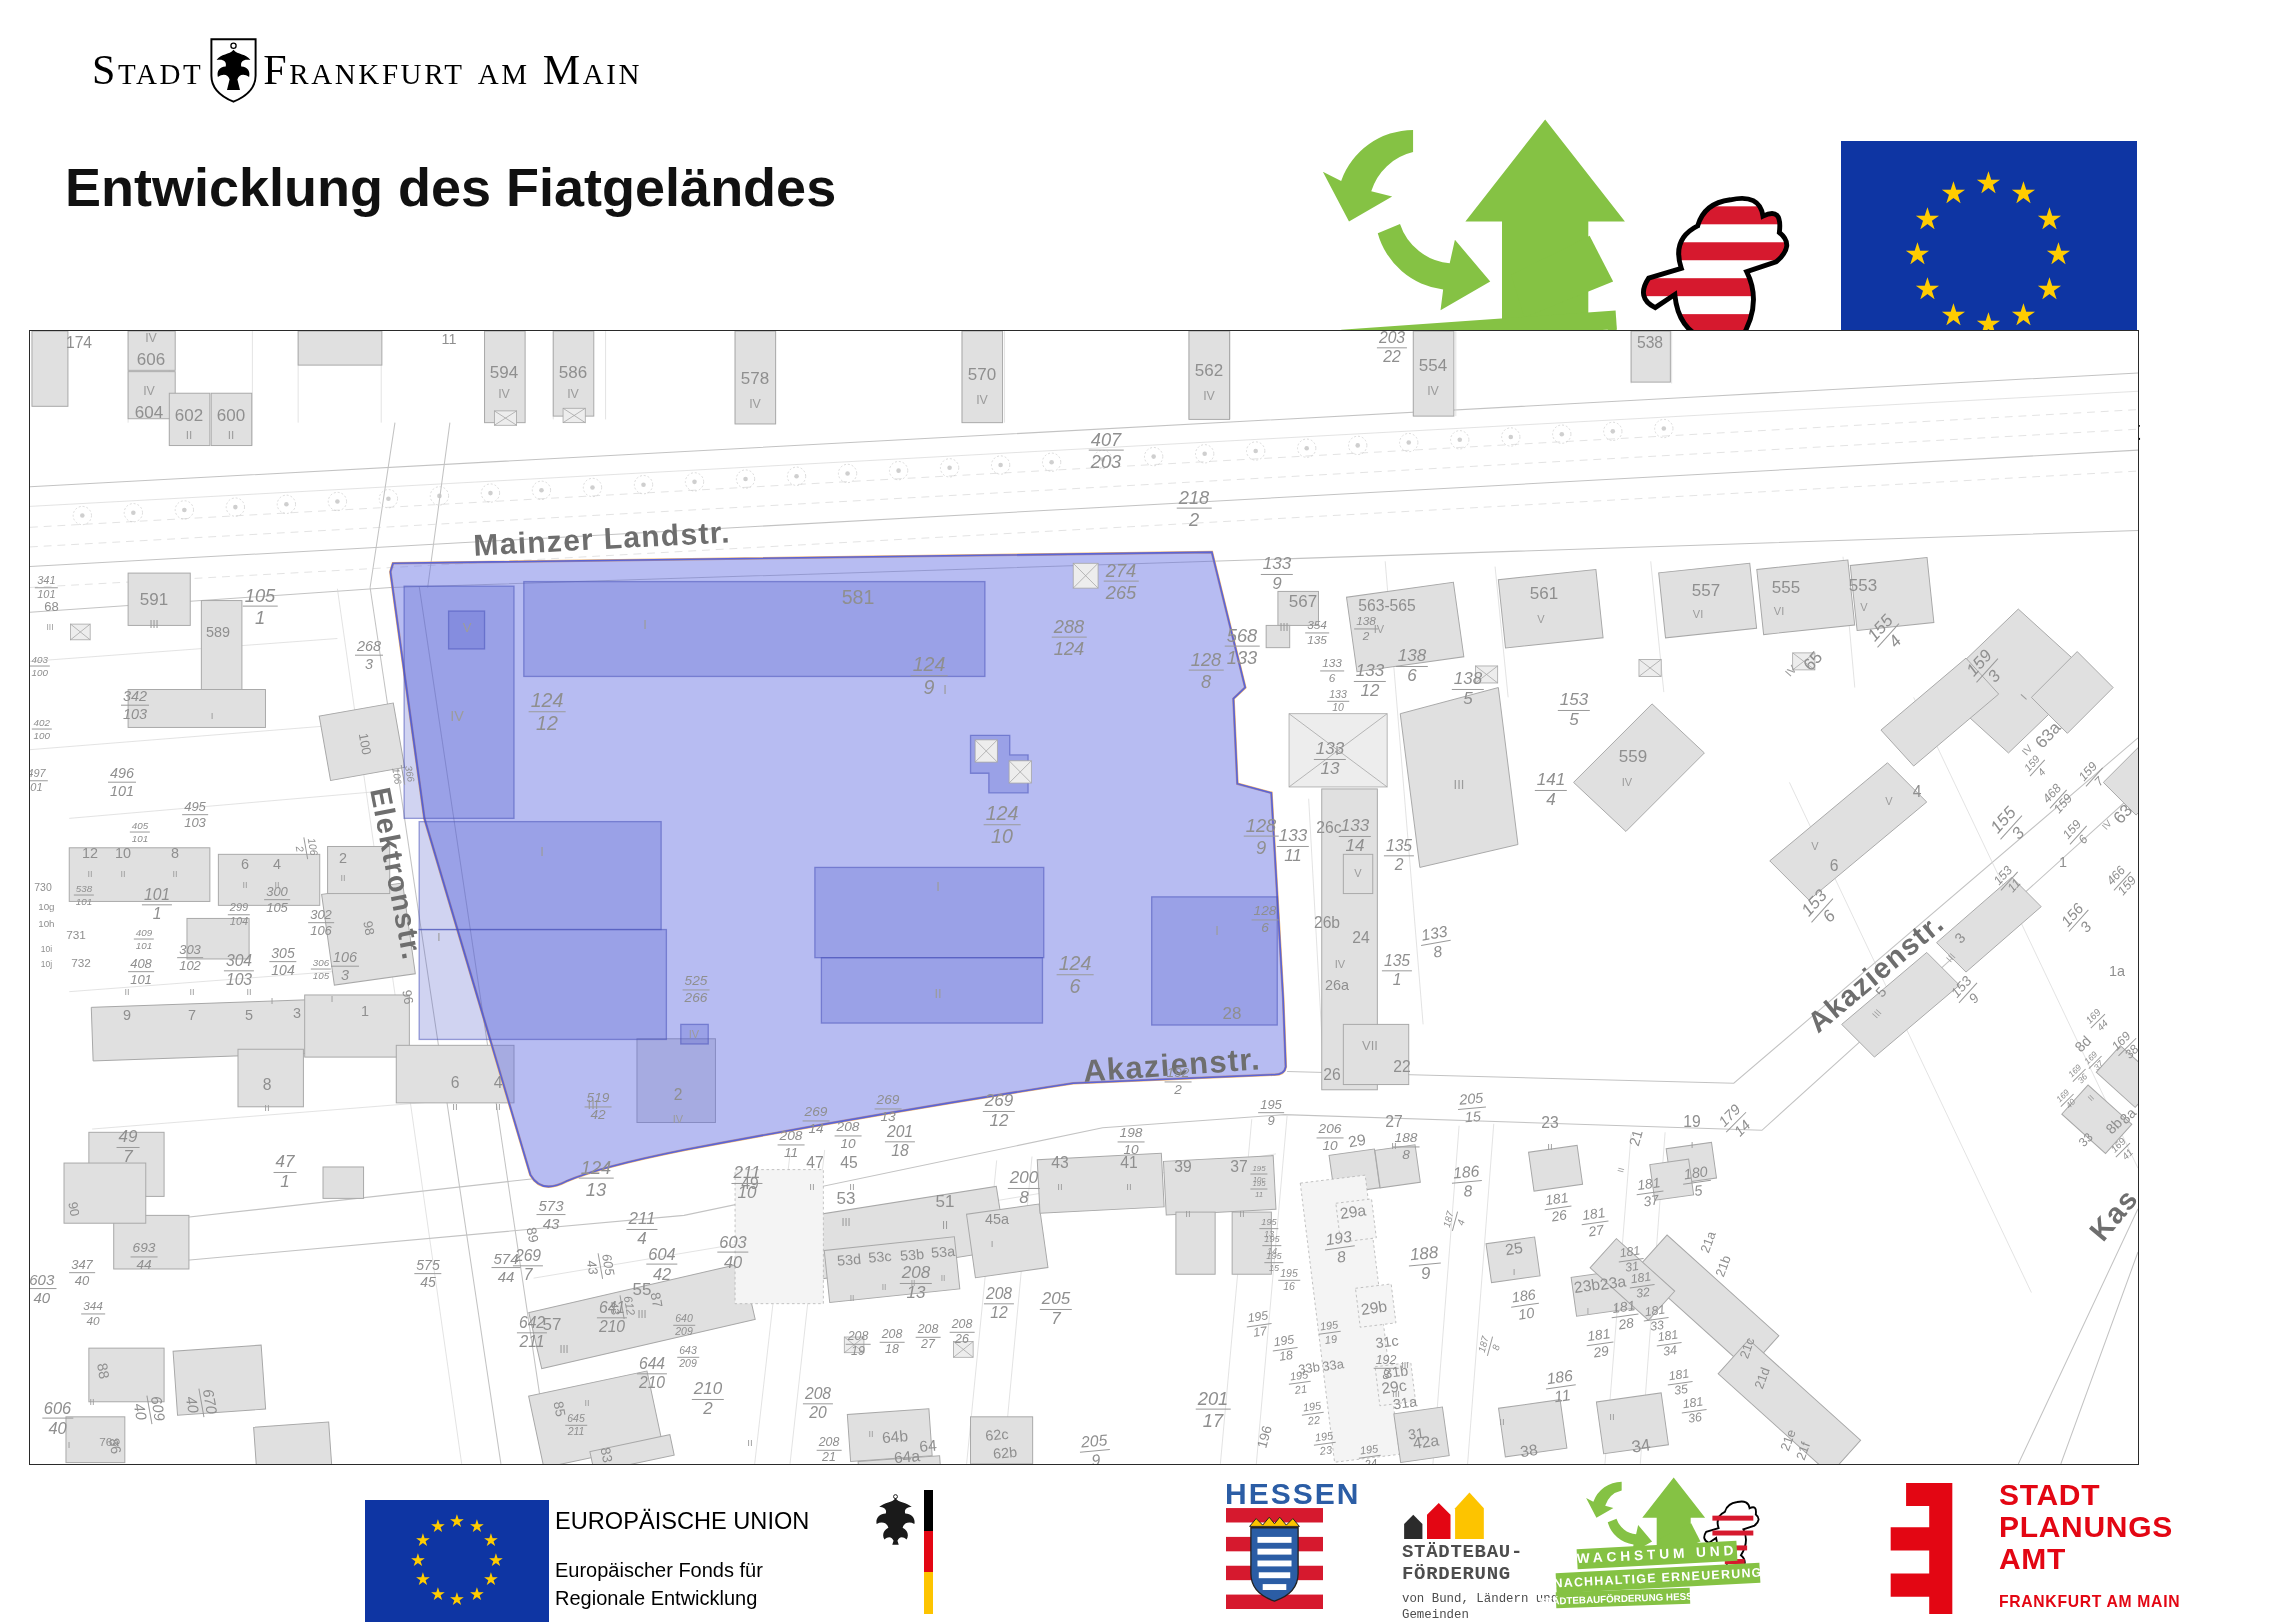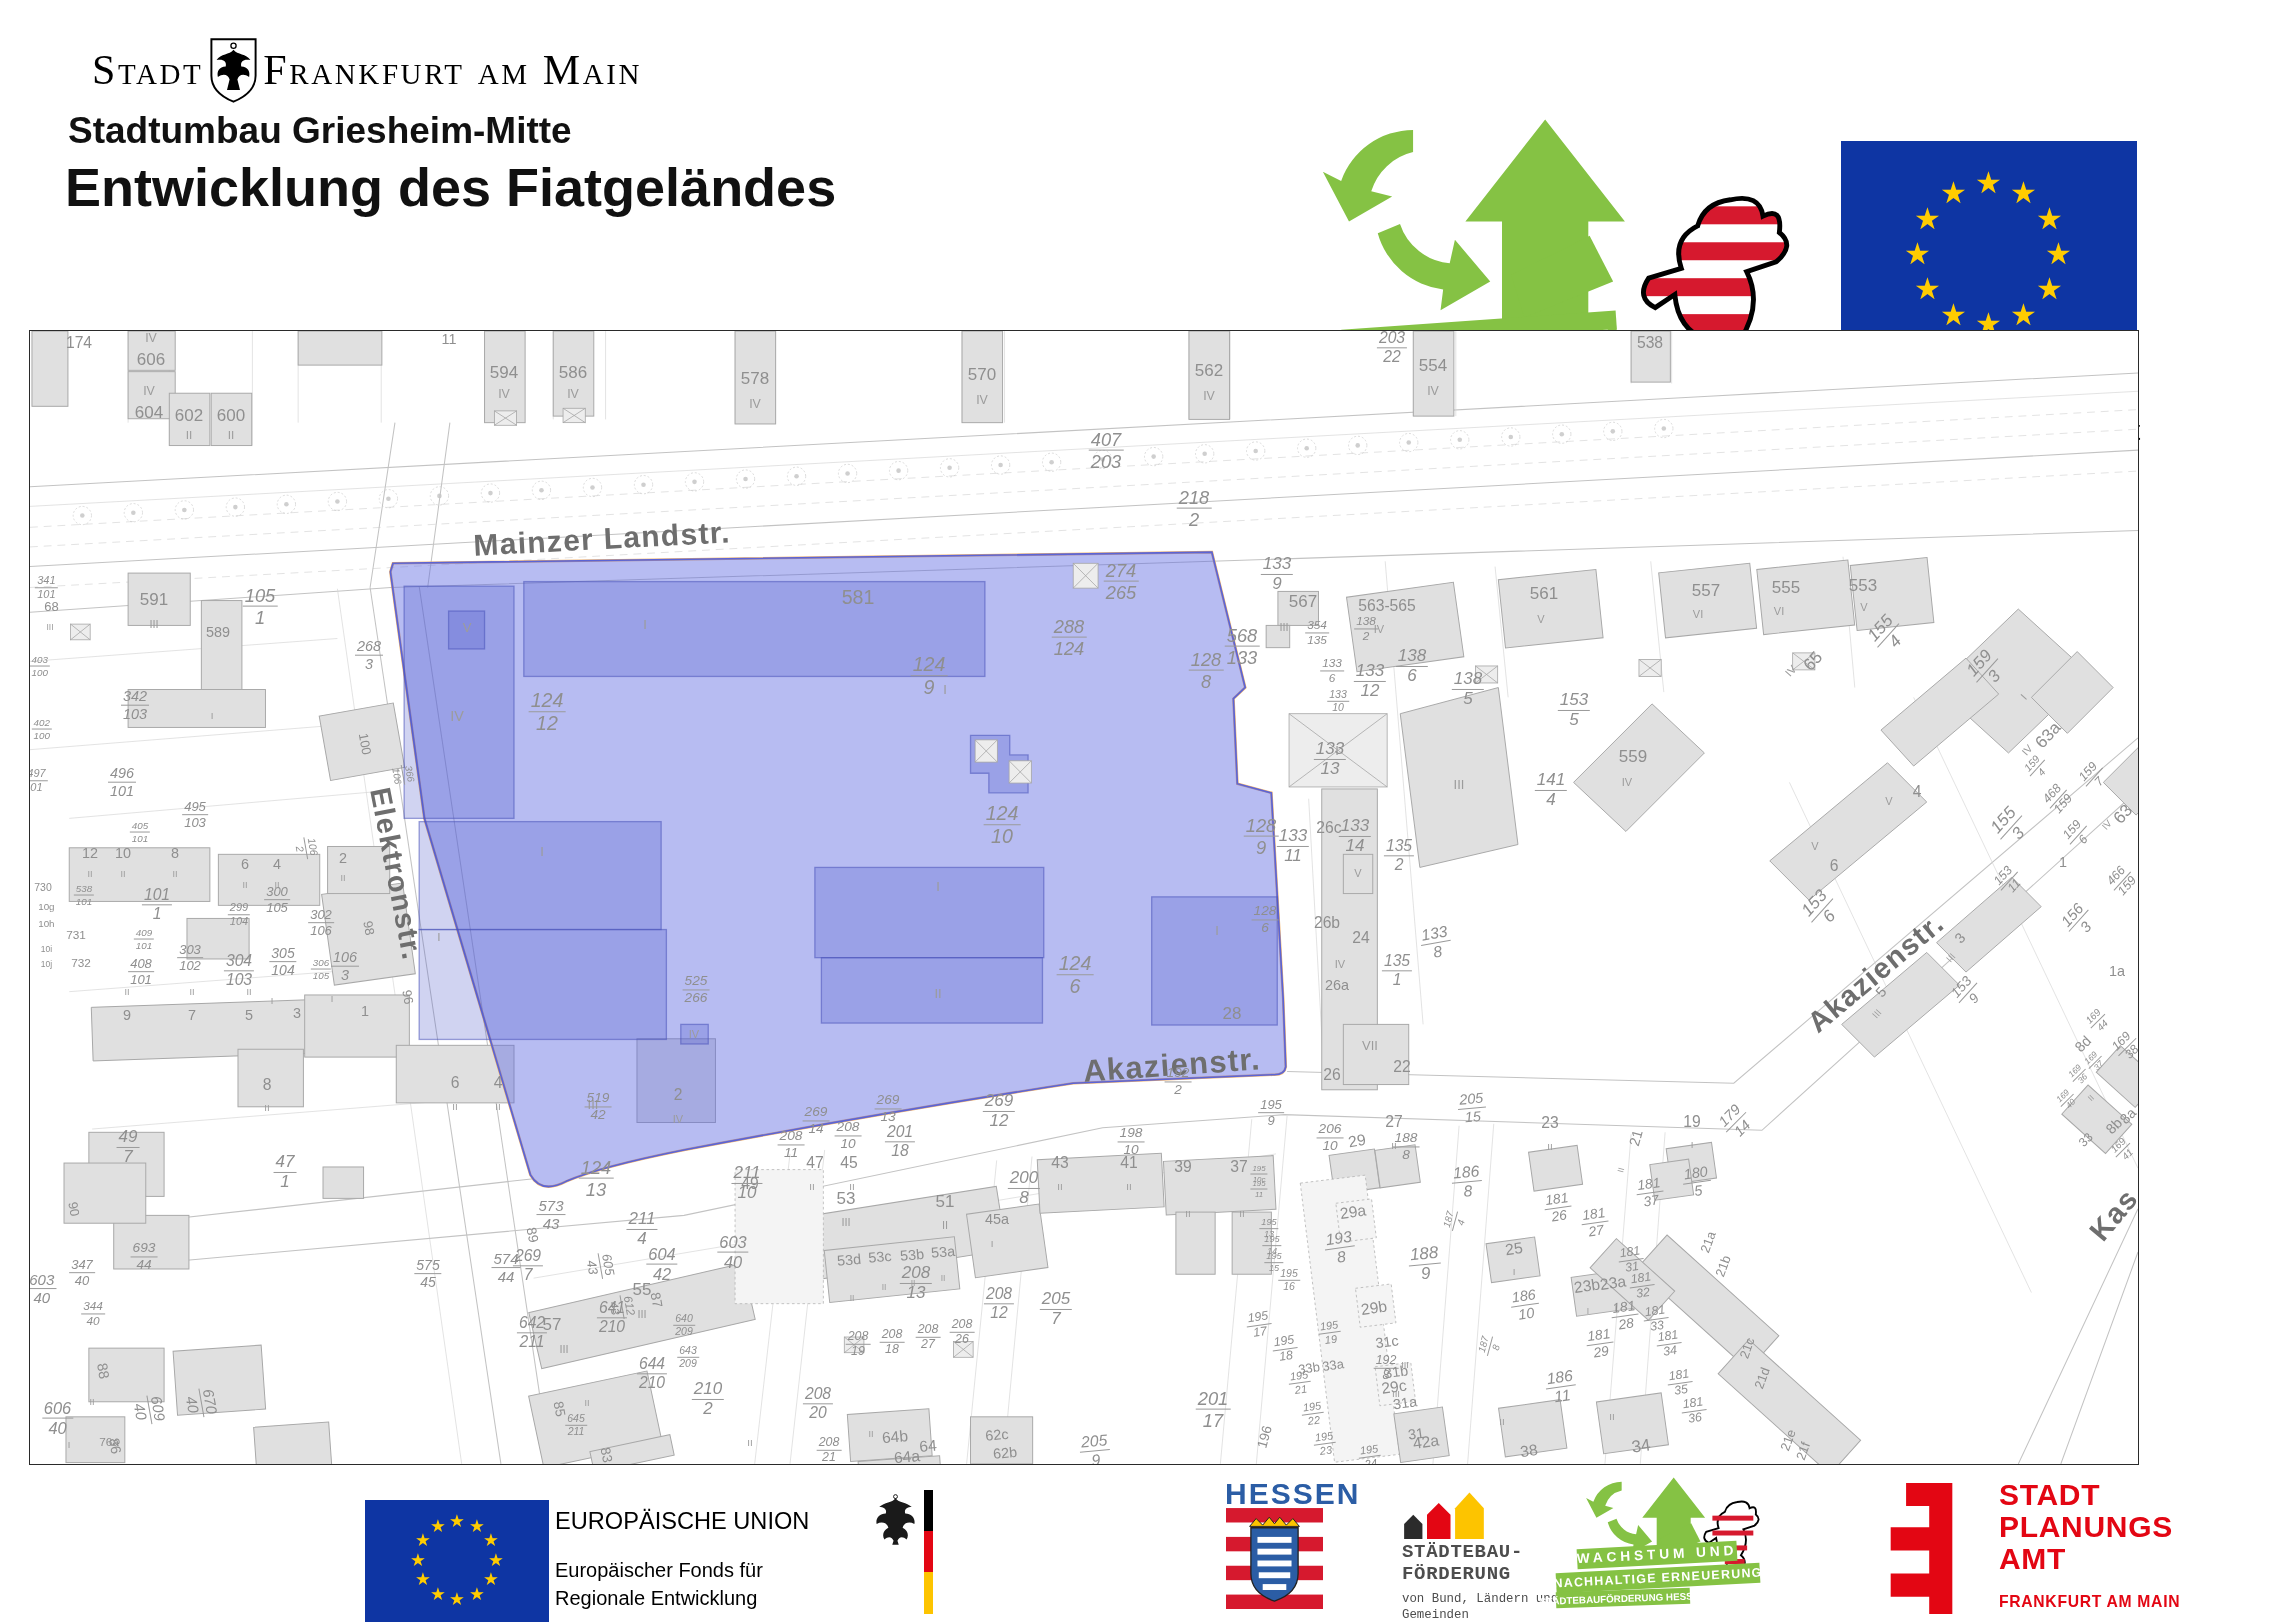--- a/index.html
+++ b/index.html
@@ -69,21 +69,20 @@
 
   <div class="brand">
     <span class="brand-word">Stadt</span>
     <svg class="brand-shield" viewBox="0 0 72 100">
       <path d="M2 2 H70 V58 Q70 84 36 98 Q2 84 2 58 Z" fill="#fff" stroke="#000" stroke-width="3"></path>
       <path d="M36 18 C30 26 16 24 10 34 C20 32 26 36 24 44 C14 44 10 52 12 60 C20 54 28 56 30 64 L26 80 H46 L42 64 C44 56 52 54 60 60 C62 52 58 44 48 44 C46 36 52 32 62 34 C56 24 42 26 36 18 Z" fill="#000"></path>
       <circle cx="36" cy="12" r="4" fill="none" stroke="#000" stroke-width="2"></circle>
     </svg>
     <span class="brand-word">Frankfurt am Main</span>
   </div>
-  <div class="subtitle">Stadtumbau Griesheim-Mitte</div>
   <div class="title">Entwicklung des Fiatgeländes</div>
 
   <svg class="prog-art" style="left:1315px;top:118px;width:340px;height:216px;" viewBox="0 0 520 330">
     <path d="M150 18 A118 118 0 0 0 40 96 L12 82 L52 158 L118 120 L86 112 A88 88 0 0 1 150 52 Z" fill="var(--green)"></path>
     <path d="M96 176 A118 118 0 0 0 196 262 L192 294 L268 250 L214 186 L206 222 A88 88 0 0 1 130 162 Z" fill="var(--green)"></path>
     <path d="M352 2 L230 158 H286 V310 H418 V158 H474 Z" fill="var(--green)"></path>
     <path d="M300 240 L420 180 L456 250 L320 305 Z" fill="var(--green)"></path>
   </svg>
   <svg class="prog-art" style="left:1632px;top:190px;width:164px;height:196px;" viewBox="0 0 100 120">
     <defs>

